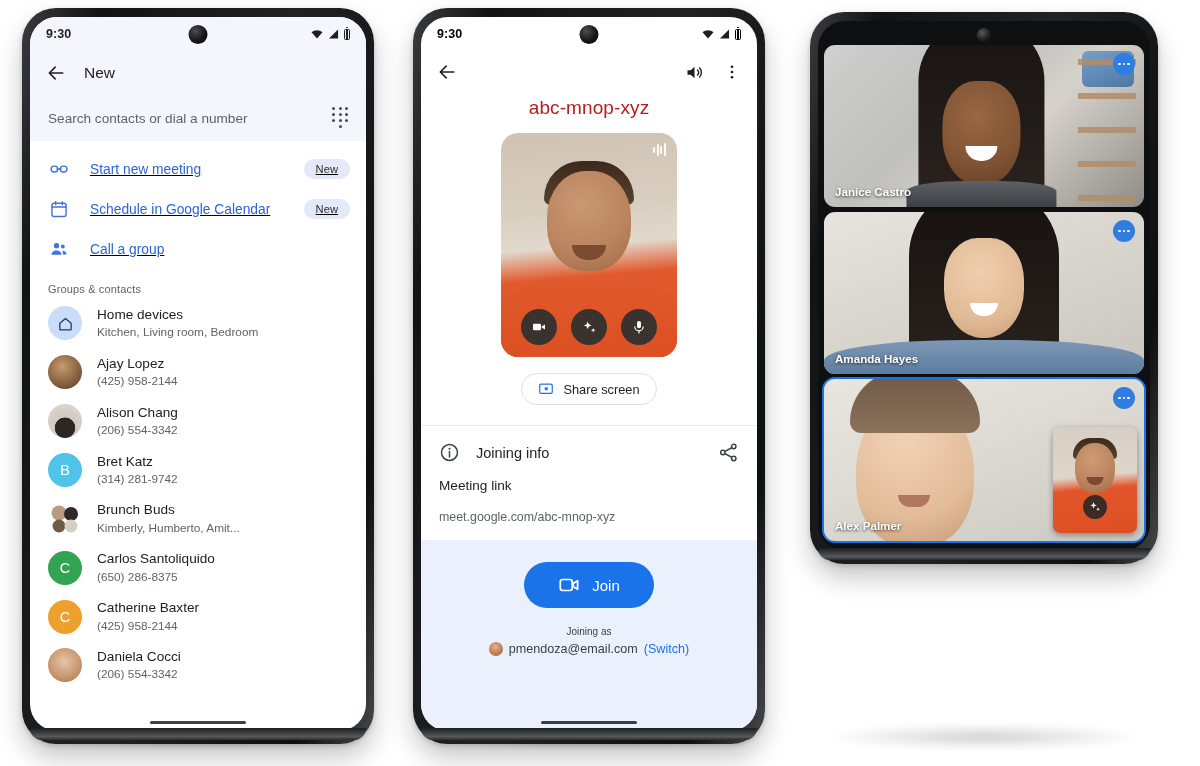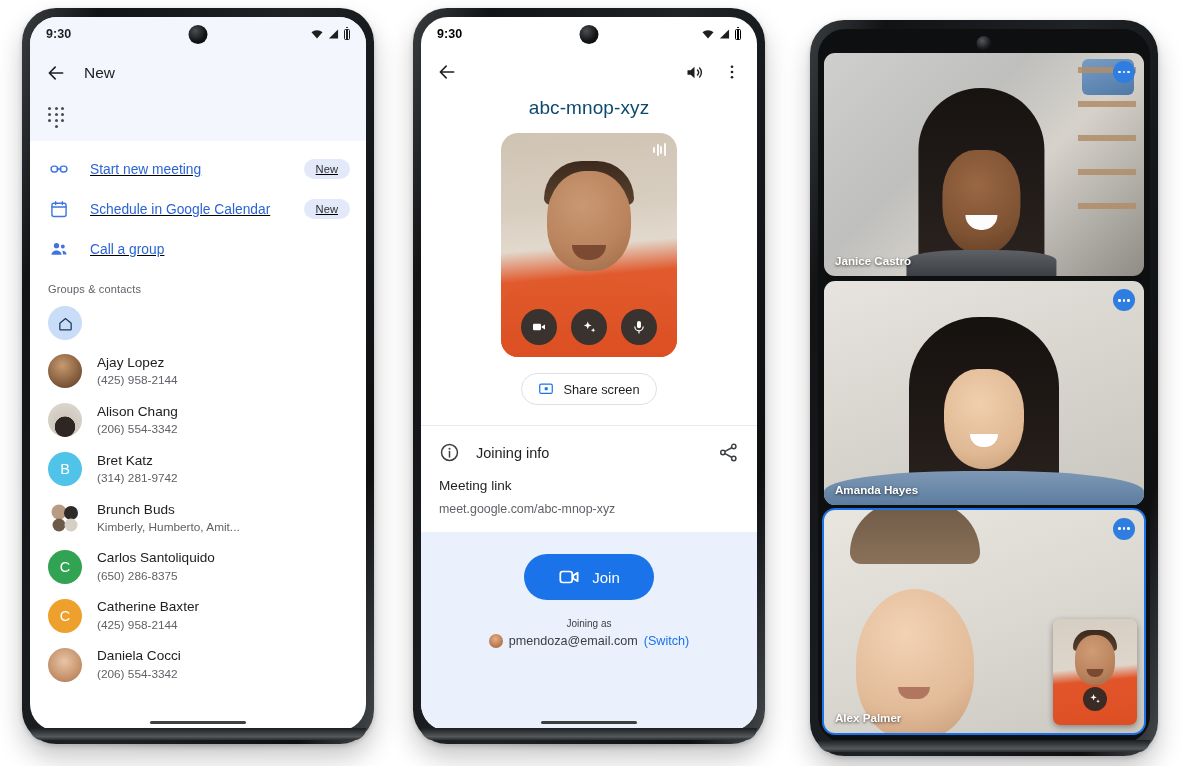--- a/index.html
+++ b/index.html
@@ -30,21 +30,21 @@
     border-radius: 27px; overflow: hidden; background: #fff;
   }
   .shadow-floor{
     position:absolute; bottom:16px; height:26px; border-radius:50%;
     background: radial-gradient(ellipse at center, rgba(0,0,0,.18), rgba(0,0,0,0) 70%);
     filter: blur(3px);
   }
 
   #phone1 { left: 22px;  top: 8px;  width: 352px; height: 736px; }
   #phone2 { left: 413px; top: 8px;  width: 352px; height: 736px; }
-  #phone3 { left: 810px; top: 20px;  width: 348px; height: 736px; }
+  #phone3 { left: 810px; top: 12px;  width: 348px; height: 552px; }
 
   
   .statusbar{
     position:relative; height: 34px; display:flex; align-items:center;
     padding: 0 16px; font-size: 12.5px; font-weight:700; letter-spacing:.1px;
   }
   .statusbar .time { flex: 0 0 auto; }
   .statusbar .sysicons{ margin-left:auto; display:flex; align-items:center; gap:5px; }
   .punchhole{
     position:absolute; left:50%; top:8px; transform:translateX(-50%);
@@ -90,21 +90,21 @@
   .c-name{ font-size:13.6px; color:#202124; line-height:1.35; }
   .c-sub{ font-size:11.8px; color:#5f6368; line-height:1.4; }
 
   .homebar{ position:absolute; left:50%; bottom:7px; transform:translateX(-50%);
             width:96px;height:3.5px;border-radius:3px;background:#1f1f1f; opacity:.85;}
 
   
   #phone2 .screen{ background:#fff; display:flex; flex-direction:column; }
   .p2-appbar{ height:42px; display:flex;align-items:center;padding:0 16px;}
   .p2-appbar .sp{ flex:1; }
-  .p2-code{ text-align:center; font-size:19px; color:#0c4a6e; padding: 4px 0 14px; letter-spacing:.1px;}
+  .p2-code{ text-align:center; font-size:19px; color:#b91c1c; padding: 4px 0 14px; letter-spacing:.1px;}
   .selfview{
     width:176px; height:224px; margin: 0 auto; border-radius:17px; position:relative;
     background: linear-gradient(175deg,#cfc3b3 0%,#d8cec0 34%,#e2d9cd 50%, #e15a2d 63%, #e2552a 100%);
     overflow:hidden;
   }
   .sv-head{
     position:absolute; left:50%; top:38px; transform:translateX(-50%);
     width:84px;height:100px;border-radius:46% 46% 44% 44%;
     background: radial-gradient(circle at 42% 34%, #c99974 0%, #b9835d 58%, #9d6a46 100%);
   }
@@ -123,21 +123,21 @@
   .share-btn{
     margin: 16px auto 0; display:flex; align-items:center; gap:9px; width:max-content;
     border:1px solid #dfe1e5; border-radius:18px; padding:7px 16px; font-size:12.8px; color:#1f1f1f;
     background:#fff;
   }
   .divider{ height:1px; background:#e8eaed; margin-top:20px; }
   .join-info{ padding: 16px 18px 0 18px; }
   .ji-row{ display:flex; align-items:center; gap:16px; }
   .ji-title{ font-size:14.5px; color:#1f1f1f; flex:1; }
   .ji-link-label{ font-size:13.6px; color:#1f1f1f; margin-top:15px; }
-  .ji-link{ font-size:12.4px; color:#5f6368; margin-top:9px; }
+  .ji-link{ font-size:12.4px; color:#5f6368; margin-top:17px; }
 
   .join-panel{
     margin-top:16px; background:#eaf1fd; flex:1;
     display:flex; flex-direction:column; align-items:center; padding-top:22px; position:relative;
   }
   .join-btn{
     background:#1a73e8; color:#fff; border-radius:24px; padding:12px 34px;
     display:flex;align-items:center;gap:12px; font-size:15px;
   }
   .joining-as{ font-size:10px; color:#3c4043; margin-top:18px;}
@@ -237,20 +237,21 @@
       </div>
 
       <div class="p1-appbar">
         <svg class="icon-back" viewBox="0 0 24 24">
           <path d="M20 12H5M11 5l-7 7 7 7" fill="none" stroke="#1f1f1f" stroke-width="1.9" stroke-linecap="round" stroke-linejoin="round"></path>
         </svg>
         <span class="title">New</span>
       </div>
 
       <div class="p1-search">
+        <span class="ph">Search contacts or dial a number</span>
         <span class="dialpad">
           <i></i>
             <i></i>
             <i></i>
             <i></i>
             <i></i>
             <i></i>
             <i></i>
             <i></i>
             <i></i>
@@ -296,20 +297,24 @@
       </div>
 
       <div class="section-head">Groups &amp; contacts</div>
 
       <div>
         <div class="contact">
           <span class="av" style="background:#c9dcf8">
             <svg viewBox="0 0 24 24" width="17" height="17">
                 <path d="M4 11.5 12 5l8 6.5V20a1 1 0 0 1-1 1H5a1 1 0 0 1-1-1z" fill="none" stroke="#1f3a5f" stroke-width="1.8" stroke-linejoin="round"></path>
               </svg>
+          </span>
+          <span>
+            <div class="c-name">Home devices</div>
+            <div class="c-sub">Kitchen, Living room, Bedroom</div>
           </span>
         </div>
         <div class="contact">
           <span class="av" style="background:radial-gradient(circle at 42% 34%,#c79a6f,#7a5437 70%,#4a3423)"></span>
           <span>
             <div class="c-name">Ajay Lopez</div>
             <div class="c-sub">(425) 958-2144</div>
           </span>
         </div>
         <div class="contact">

